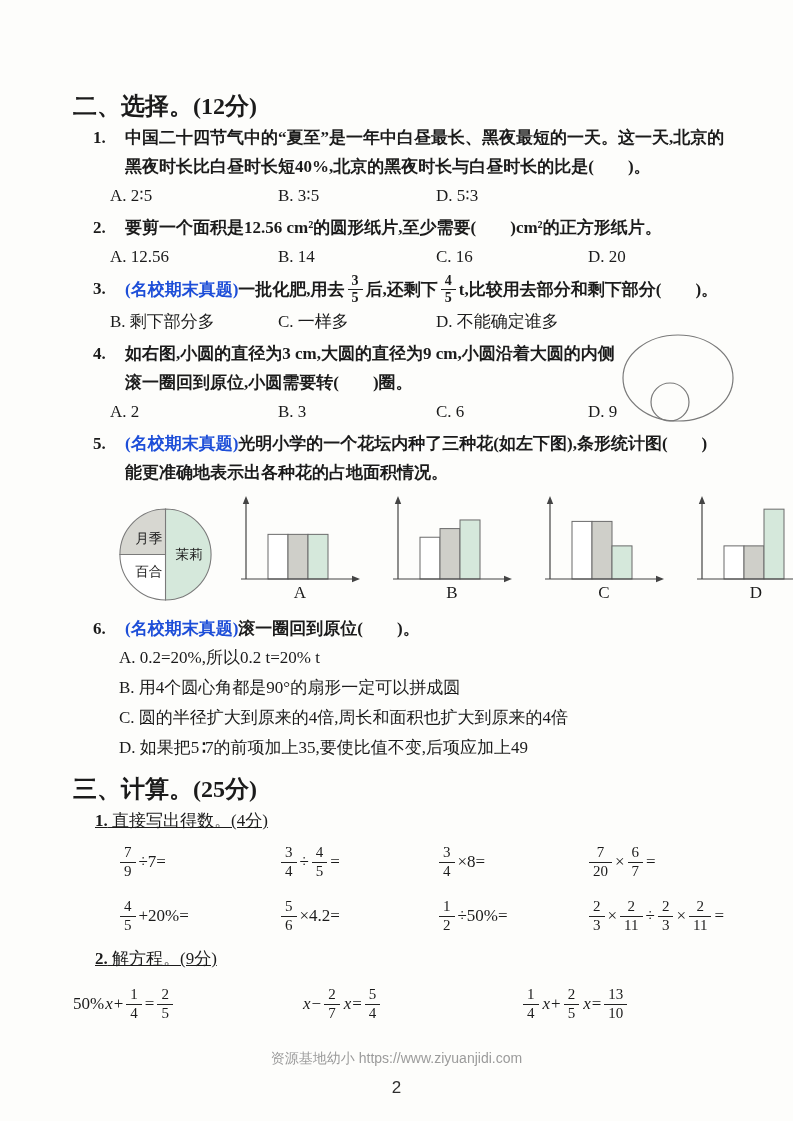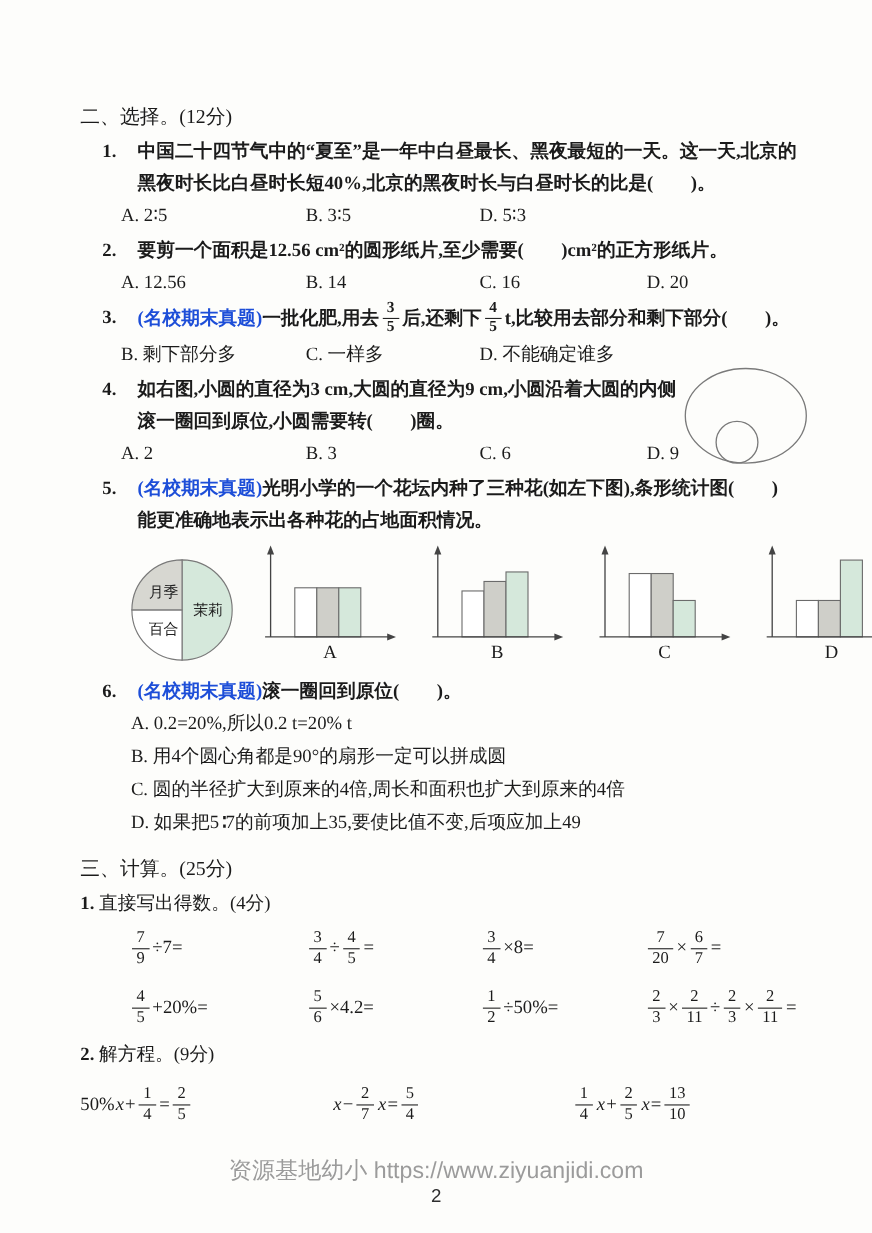--- a/index.html
+++ b/index.html
@@ -7,21 +7,21 @@
     position:relative;
     width:793px; height:1121px;
     box-sizing:border-box;
     padding:93px 48px 0 73px;
     background:#fdfdfb;
     font-family:"Liberation Serif","DejaVu Serif",serif;
     color:#1b1b1b;
     font-size:17px;
     overflow:hidden;
   }
-  .sec-title { font-weight:normal; font-size:18px; line-height:26px; margin:0 0 4px 0; }
+  .sec-title { font-weight:bold; font-size:24px; line-height:26px; margin:0 0 4px 0; }
   .question { position:relative; padding-left:52px; margin-bottom:3px; }
   .q-num {
     position:absolute; left:20px; top:0;
     font-weight:bold; line-height:29px;
   }
   .q-line { line-height:29px;font-weight:bold; }
   .q-line .tag { color:#1d4ed8; }
   .frac {
     display:inline-flex; flex-direction:column; align-items:center;
     vertical-align:middle; margin:0 3px; font-size:14px; line-height:1.15;
@@ -33,35 +33,35 @@
   .opts {
     display:grid; grid-template-columns:168px 158px 152px auto;
     margin-left:-15px; line-height:29px;
   }
   .opt-line { line-height:30px; margin-left:-6px; }
   .q4-fig { position:absolute; right:8px; top:-6px; }
   .charts-row {
     display:flex; align-items:flex-end; gap:14px;
     margin:6px 0 6px -8px;
   }
-  .calc-sub { font-weight:bold; line-height:30px; }
+  .calc-sub { margin-left:22px; font-weight:bold; line-height:30px;text-decoration:underline; }
   .calc-sub .sub-rest { font-weight:normal; }
   .calc-row {
     display:grid; grid-template-columns:161px 158px 150px auto;
     margin-left:44px; align-items:center; min-height:54px;
   }
   .eq-row {
     display:grid; grid-template-columns:229px 218px auto;
     align-items:center; min-height:62px;
   }
   .calc-row .frac, .eq-row .frac { font-size:15px; }
   .footer-mark {
     position:absolute; left:0; right:0; top:1050px; text-align:center;
     color:#9b9b9b; font-family:"Liberation Sans","DejaVu Sans",sans-serif;
-    font-size:21px;
+    font-size:14px;
   }
   .page-num {
     position:absolute; left:0; right:0; top:1078px; text-align:center;
     color:#2e2e2e; font-size:17px; font-family:"Liberation Sans",sans-serif;
   }
   svg text { font-family:"Liberation Serif","DejaVu Serif",serif; }
 </style>
 </head>
 <body>
 

